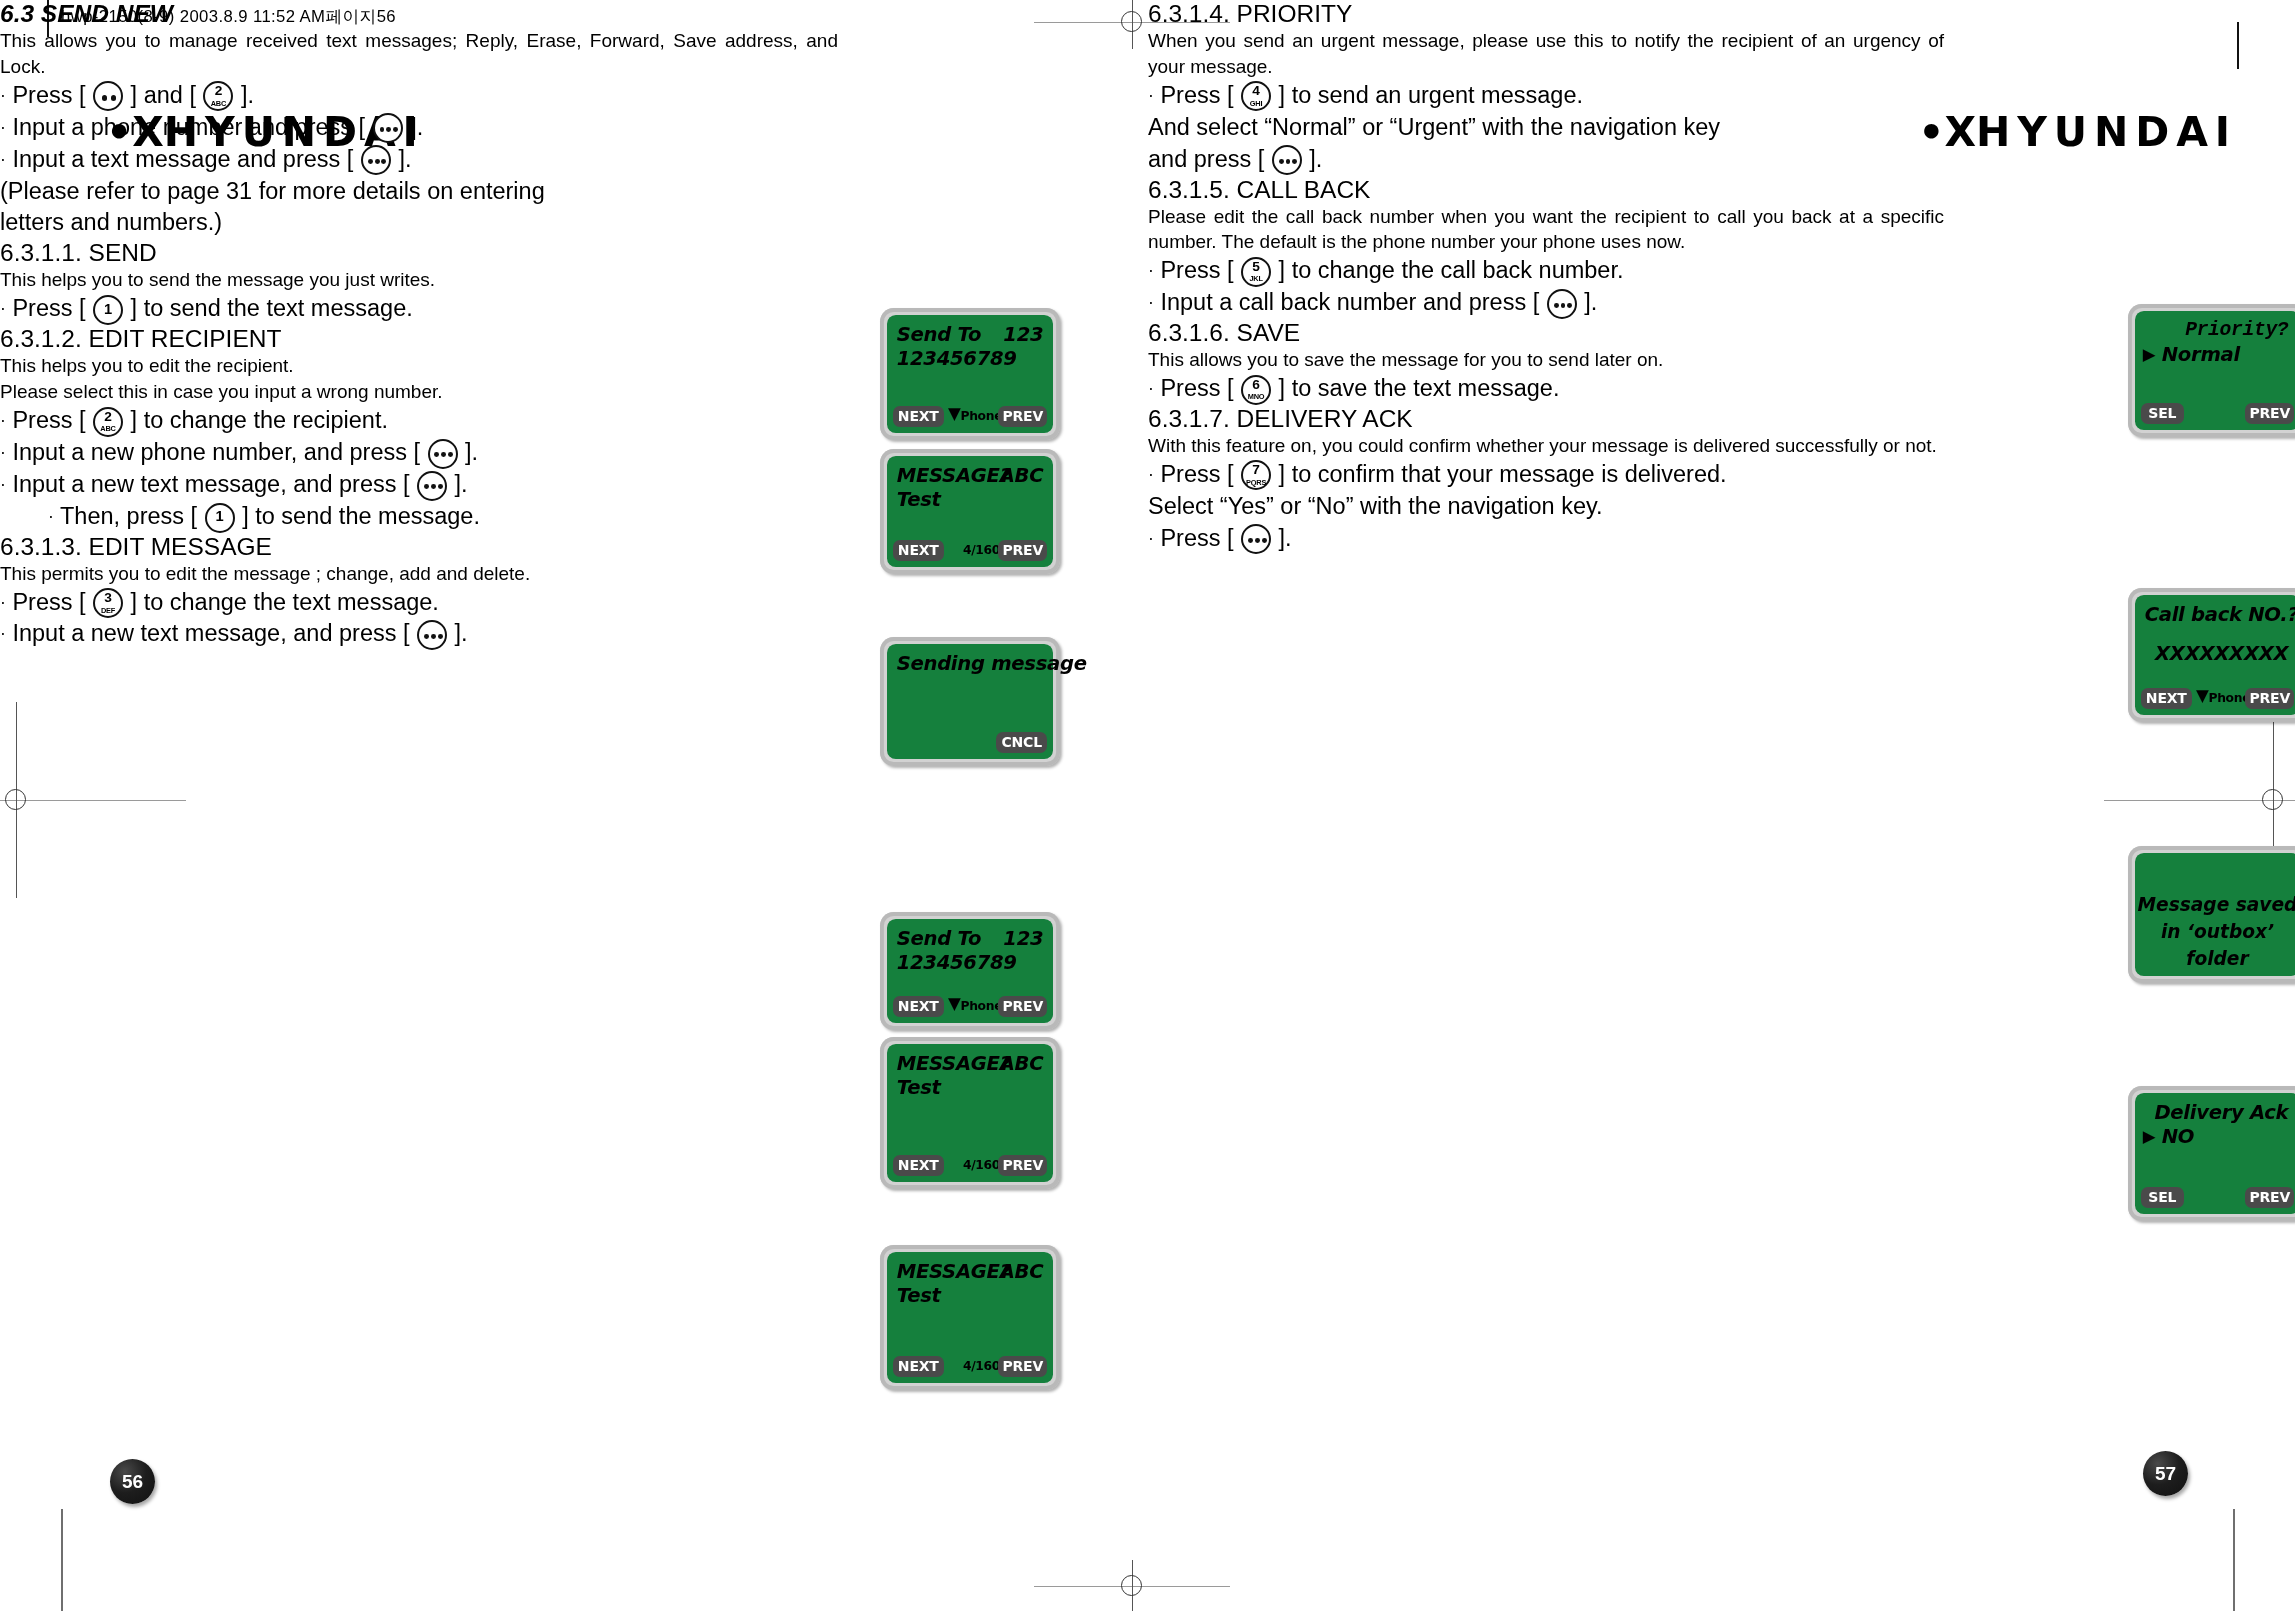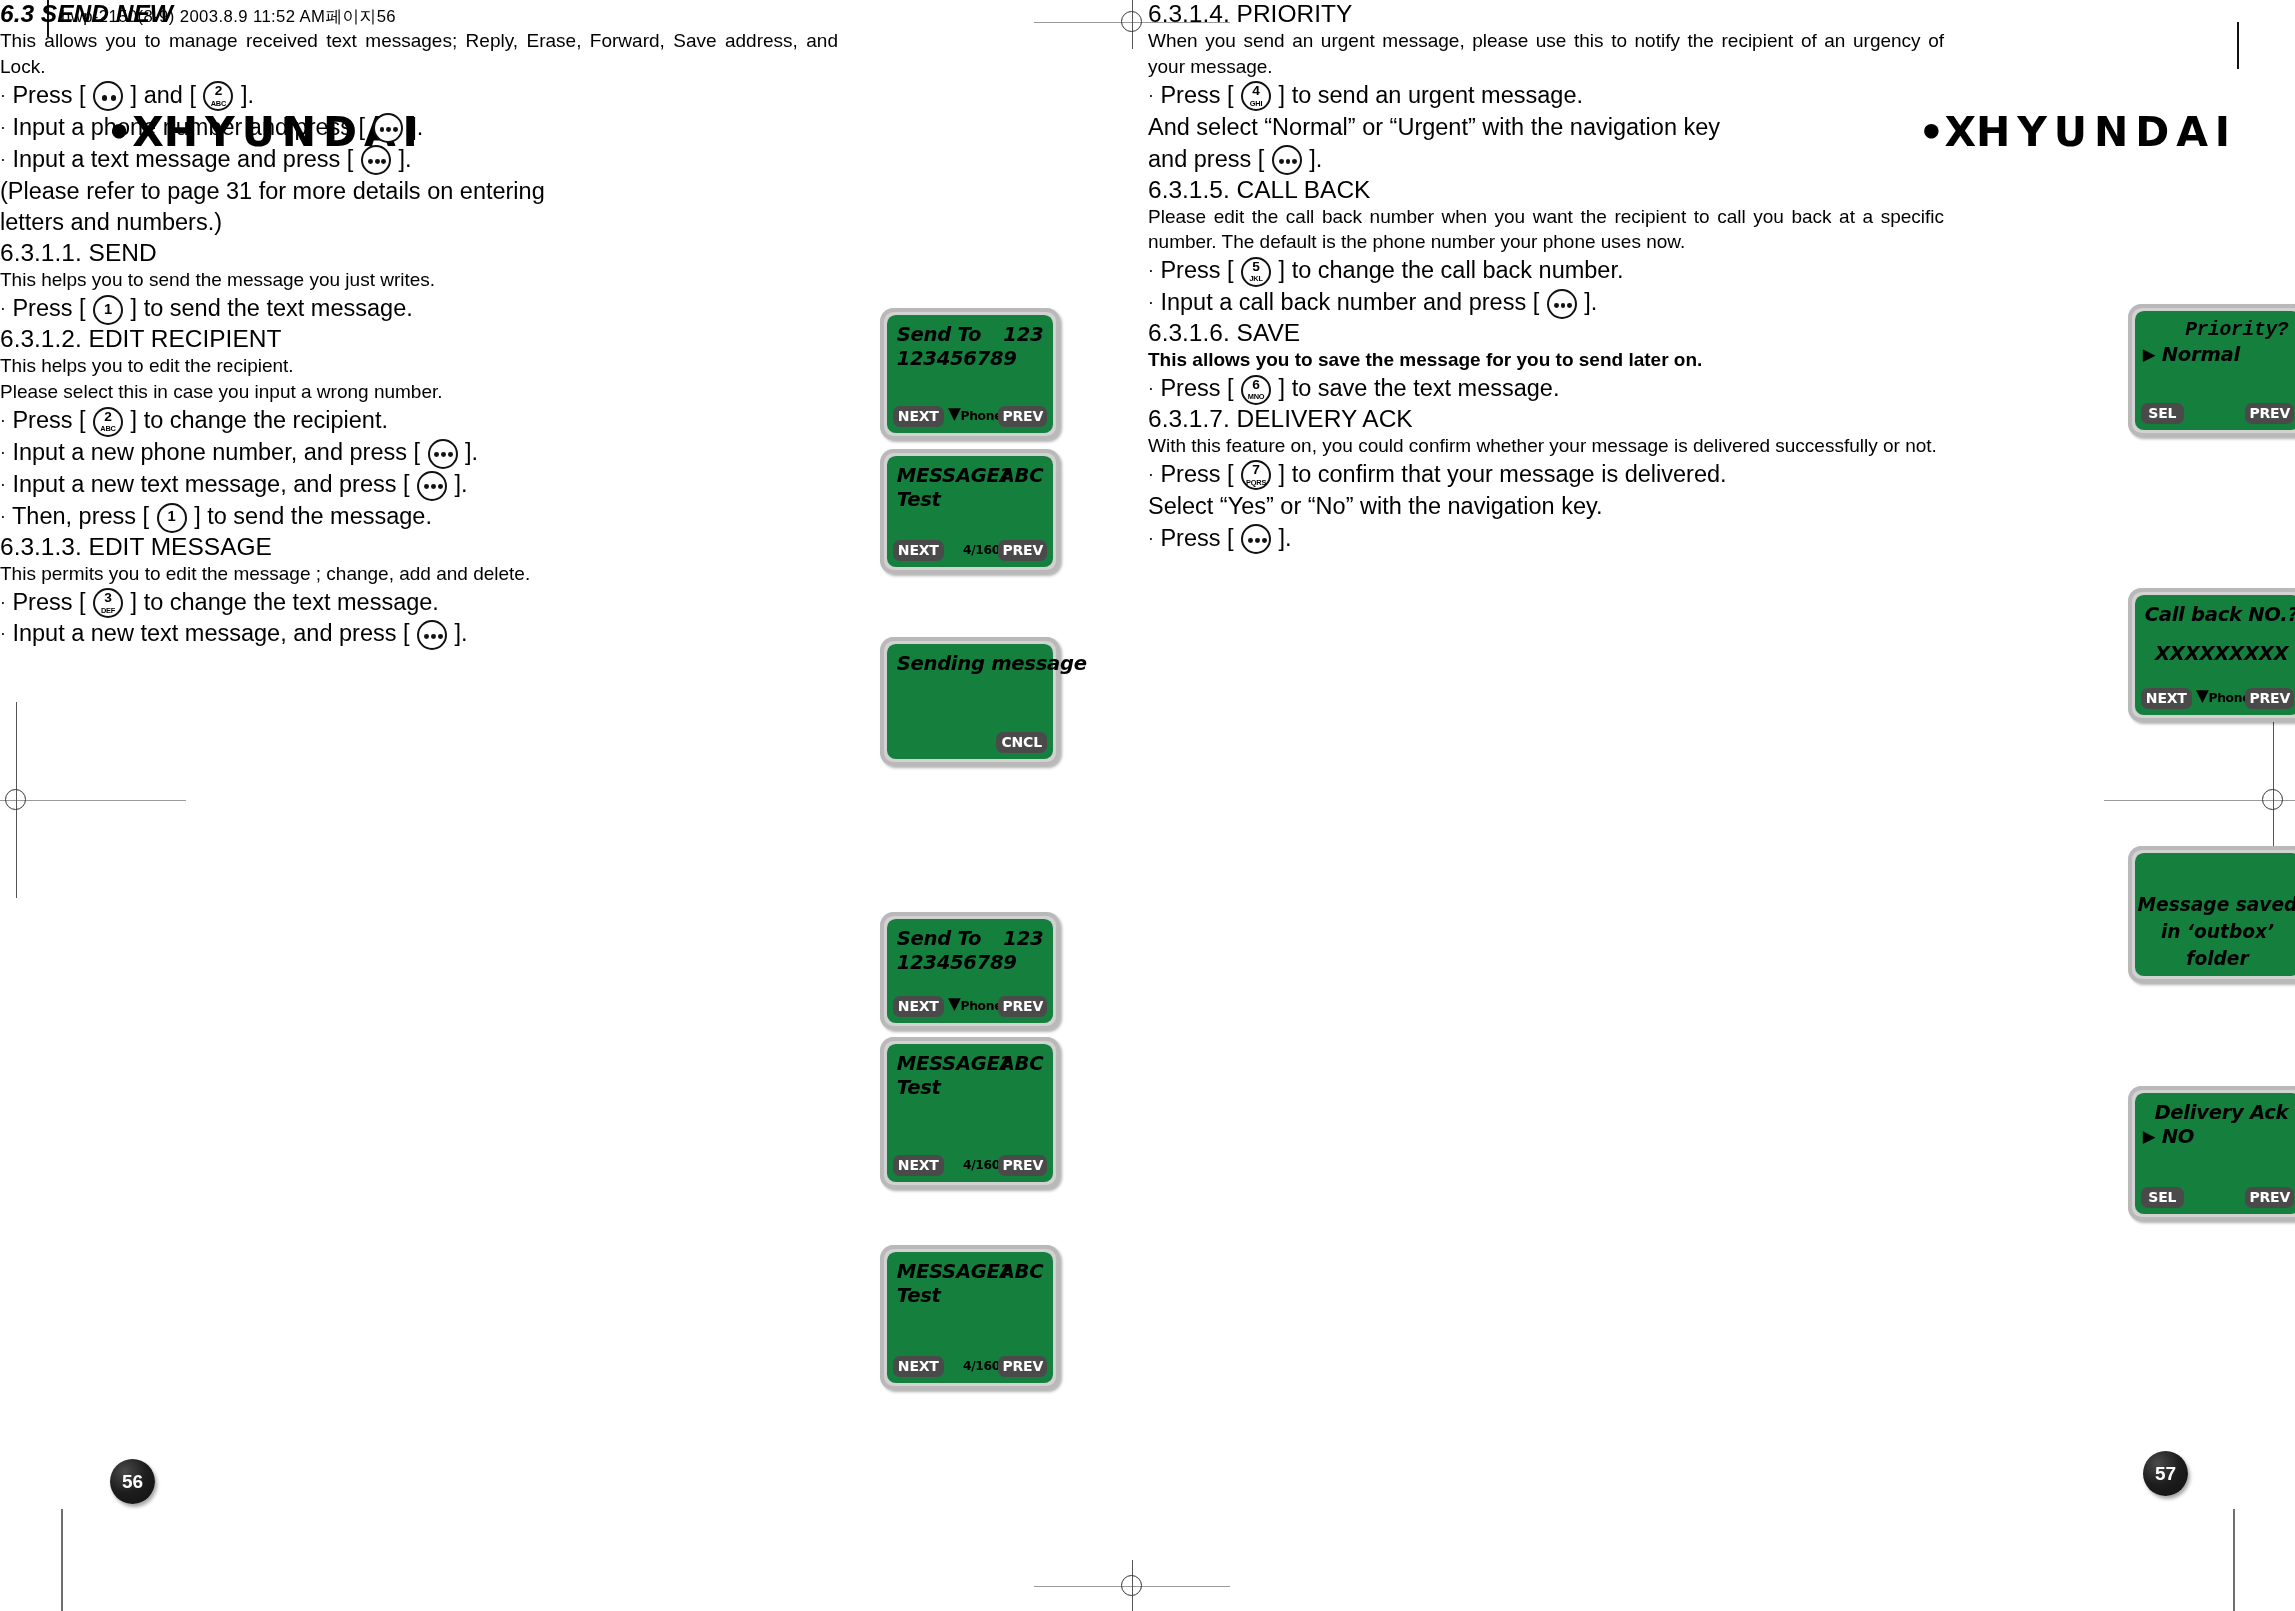--- a/index.html
+++ b/index.html
@@ -185,21 +185,21 @@
     <span>Input a new phone number, and press [</span>
     <span class="key ok"><i class="d d1"></i><i class="d d2"></i><i class="d d3"></i></span>
     <span>].</span>
   </div>
   <div class="bullet" style="left:282px;top:1020px;">
     <span class="tdot">·</span>
     <span>Input a new text message, and press [</span>
     <span class="key ok"><i class="d d1"></i><i class="d d2"></i><i class="d d3"></i></span>
     <span>].</span>
   </div>
-  <div class="bullet" style="left:282px;top:1071px;">
+  <div class="bullet" style="left:282px;top:1071px;padding-left:48px;">
     <span class="tdot">·</span>
     <span>Then, press [</span>
     <span class="key one"><span class="num">1</span></span>
     <span>] to send the message.</span>
   </div>
 
   <div class="h3" style="left:263px;top:1172px;">6.3.1.3. EDIT MESSAGE</div>
   <div class="body nj" style="left:282px;top:1206px;width:784px;">This permits you to edit the message ; change, add and delete.</div>
   <div class="bullet" style="left:282px;top:1260px;">
     <span class="tdot">·</span>
@@ -311,21 +311,21 @@
     <span>] to change the call back number.</span>
   </div>
   <div class="bullet" style="left:223px;top:641px;">
     <span class="tdot">·</span>
     <span>Input a call back number and press [</span>
     <span class="key ok"><i class="d d1"></i><i class="d d2"></i><i class="d d3"></i></span>
     <span>].</span>
   </div>
 
   <div class="h3" style="left:214px;top:767px;">6.3.1.6. SAVE</div>
-  <div class="body nj" style="left:235px;top:801px;width:796px;font-weight:bold;">This allows you to save the message for you to send later on.</div>
+  <div class="body nj" style="left:235px;top:801px;width:796px;">This allows you to save the message for you to send later on.</div>
   <div class="bullet" style="left:223px;top:851px;">
     <span class="tdot">·</span>
     <span>Press [</span>
     <span class="key"><span class="num">6</span><span class="sub">MNO</span></span>
     <span>] to save the text message.</span>
   </div>
 
   <div class="h3" style="left:214px;top:980px;">6.3.1.7. DELIVERY ACK</div>
   <div class="body" style="left:235px;top:1013px;width:796px;">With this feature on, you could confirm whether your message is delivered successfully or not.</div>
 

